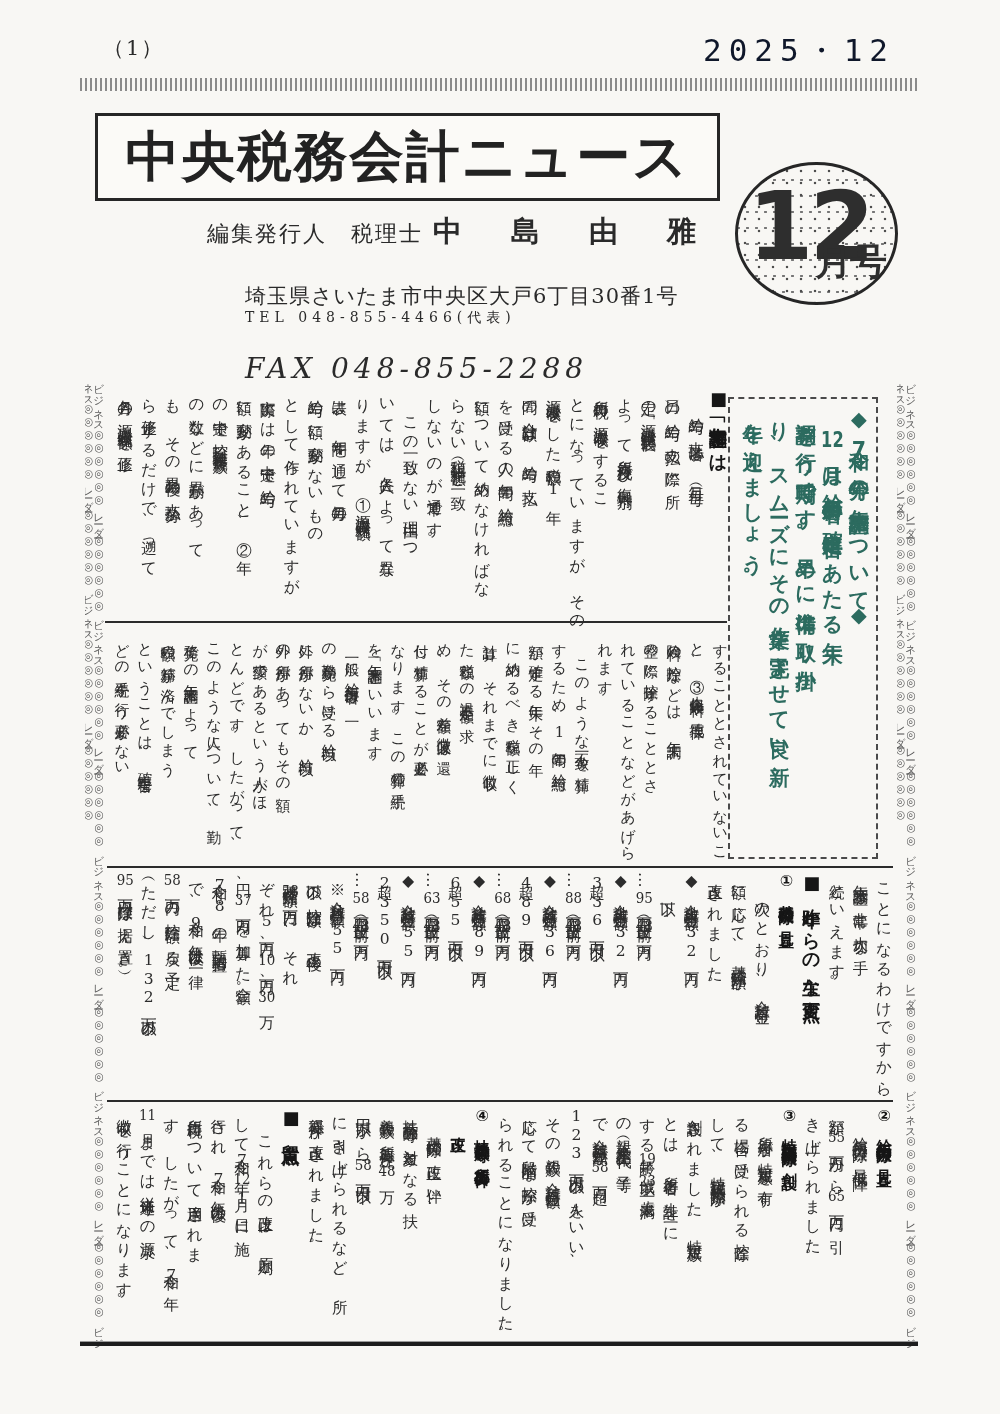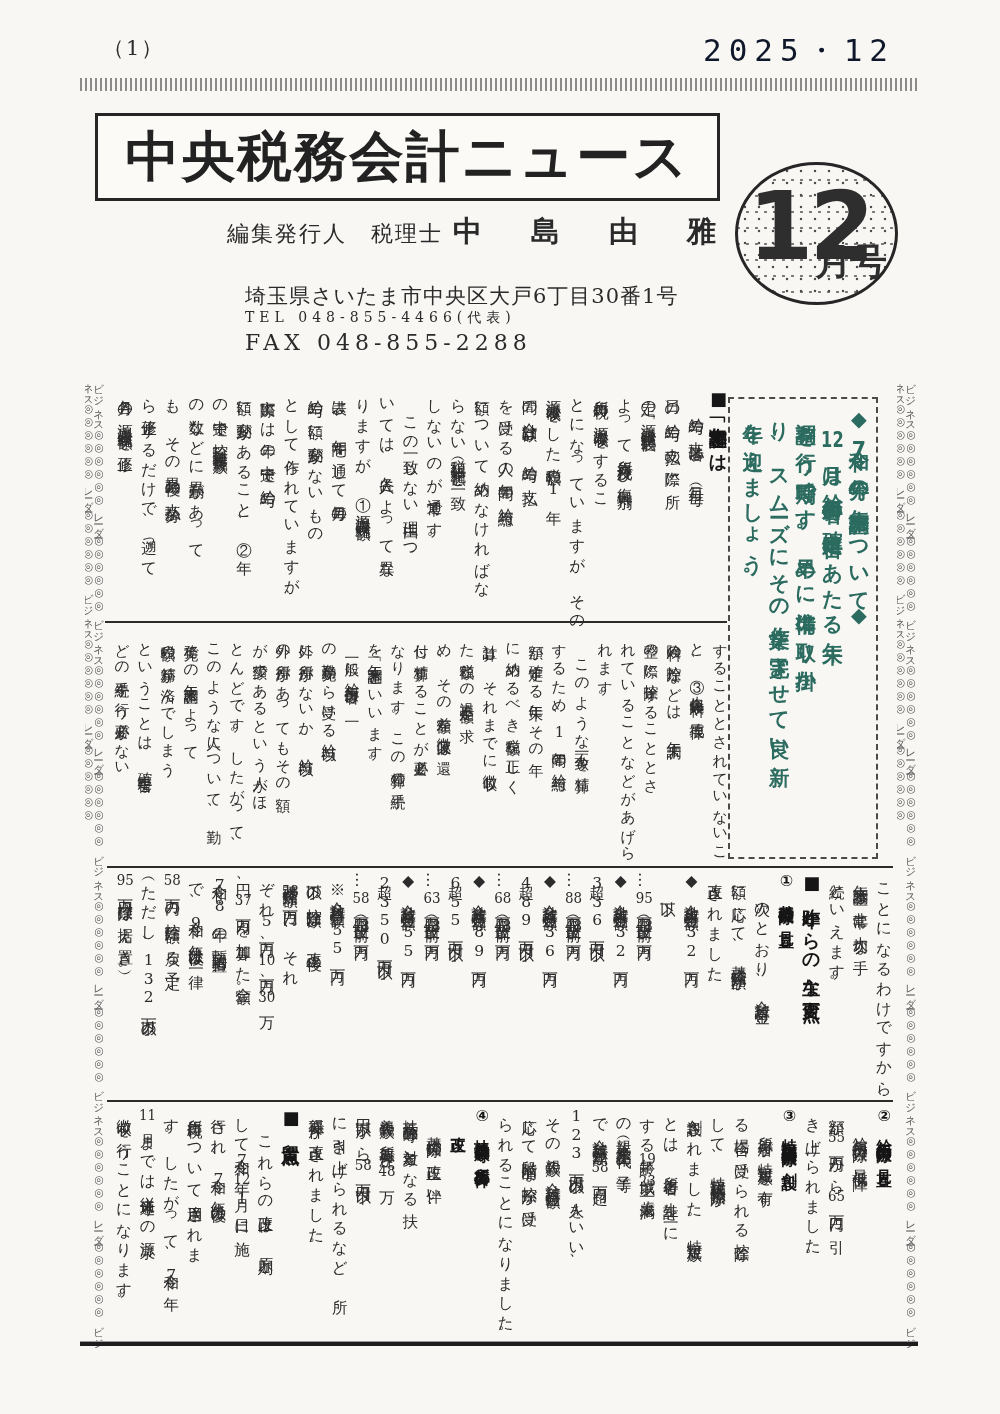--- a/index.html
+++ b/index.html
@@ -10,26 +10,26 @@
   .page-number{position:absolute;left:103px;top:34px;font-size:21px;letter-spacing:2px;}
   .issue-date{position:absolute;left:703px;top:30px;font-family:"DejaVu Sans Mono","Liberation Mono",monospace;
               font-size:31px;letter-spacing:7px;color:#0f172a;}
   .stripe{position:absolute;left:80px;top:78px;width:838px;height:13px;
           background:repeating-linear-gradient(90deg,#8b8b8b 0 2px,#f8f7f4 2px 5px);}
   .masthead-box{position:absolute;left:95px;top:113px;width:625px;height:88px;border:3px solid #262626;
                 box-sizing:border-box;background:#fbfaf7;display:flex;align-items:center;justify-content:center;}
   .masthead-box span{font-family:"DejaVu Sans","Liberation Sans",sans-serif;font-weight:900;
                      font-size:54px;letter-spacing:2px;color:#222;white-space:nowrap;}
   .publisher{position:absolute;left:207px;top:212px;white-space:nowrap;}
-  .publisher .pub-label{font-size:22px;letter-spacing:2px;margin-left:20px;}
+  .publisher .pub-label{font-size:22px;letter-spacing:2px;}
   .publisher .pub-name{font-size:29px;letter-spacing:10px;margin-left:10px;font-weight:700;}
   .office-1{position:absolute;left:180px;top:253px;font-size:22px;letter-spacing:1px;}
   .office-2{position:absolute;left:245px;top:282px;font-size:21px;letter-spacing:1px;}
   .office-tel{position:absolute;left:245px;top:309px;font-size:14px;letter-spacing:5px;}
-  .office-fax{position:absolute;left:245px;top:330px;font-size:22px;letter-spacing:5px;}
+  .office-fax{position:absolute;left:245px;top:352px;font-size:28px;letter-spacing:5px;font-style:italic;}
 
   .badge{position:absolute;left:735px;top:162px;width:163px;height:143px;border:3px solid #262626;
          border-radius:50%;box-sizing:border-box;background-color:#f8f7f4;
          background-image:radial-gradient(circle,#4e4e4e 1.4px,transparent 1.6px),
                           radial-gradient(circle,#767676 1.1px,transparent 1.3px);
          background-size:14px 12px,9px 16px;background-position:0 0,5px 7px;}
   .badge-num{position:absolute;left:10px;top:-4px;font-family:"DejaVu Sans","Liberation Sans",sans-serif;
              font-weight:800;font-size:94px;line-height:1.4;color:#2e2e2e;letter-spacing:-4px;}
   .badge-suffix{position:absolute;right:10px;top:72px;font-family:"DejaVu Sans","Liberation Sans",sans-serif;
                 font-weight:700;font-size:37px;color:#2e2e2e;letter-spacing:-2px;}

